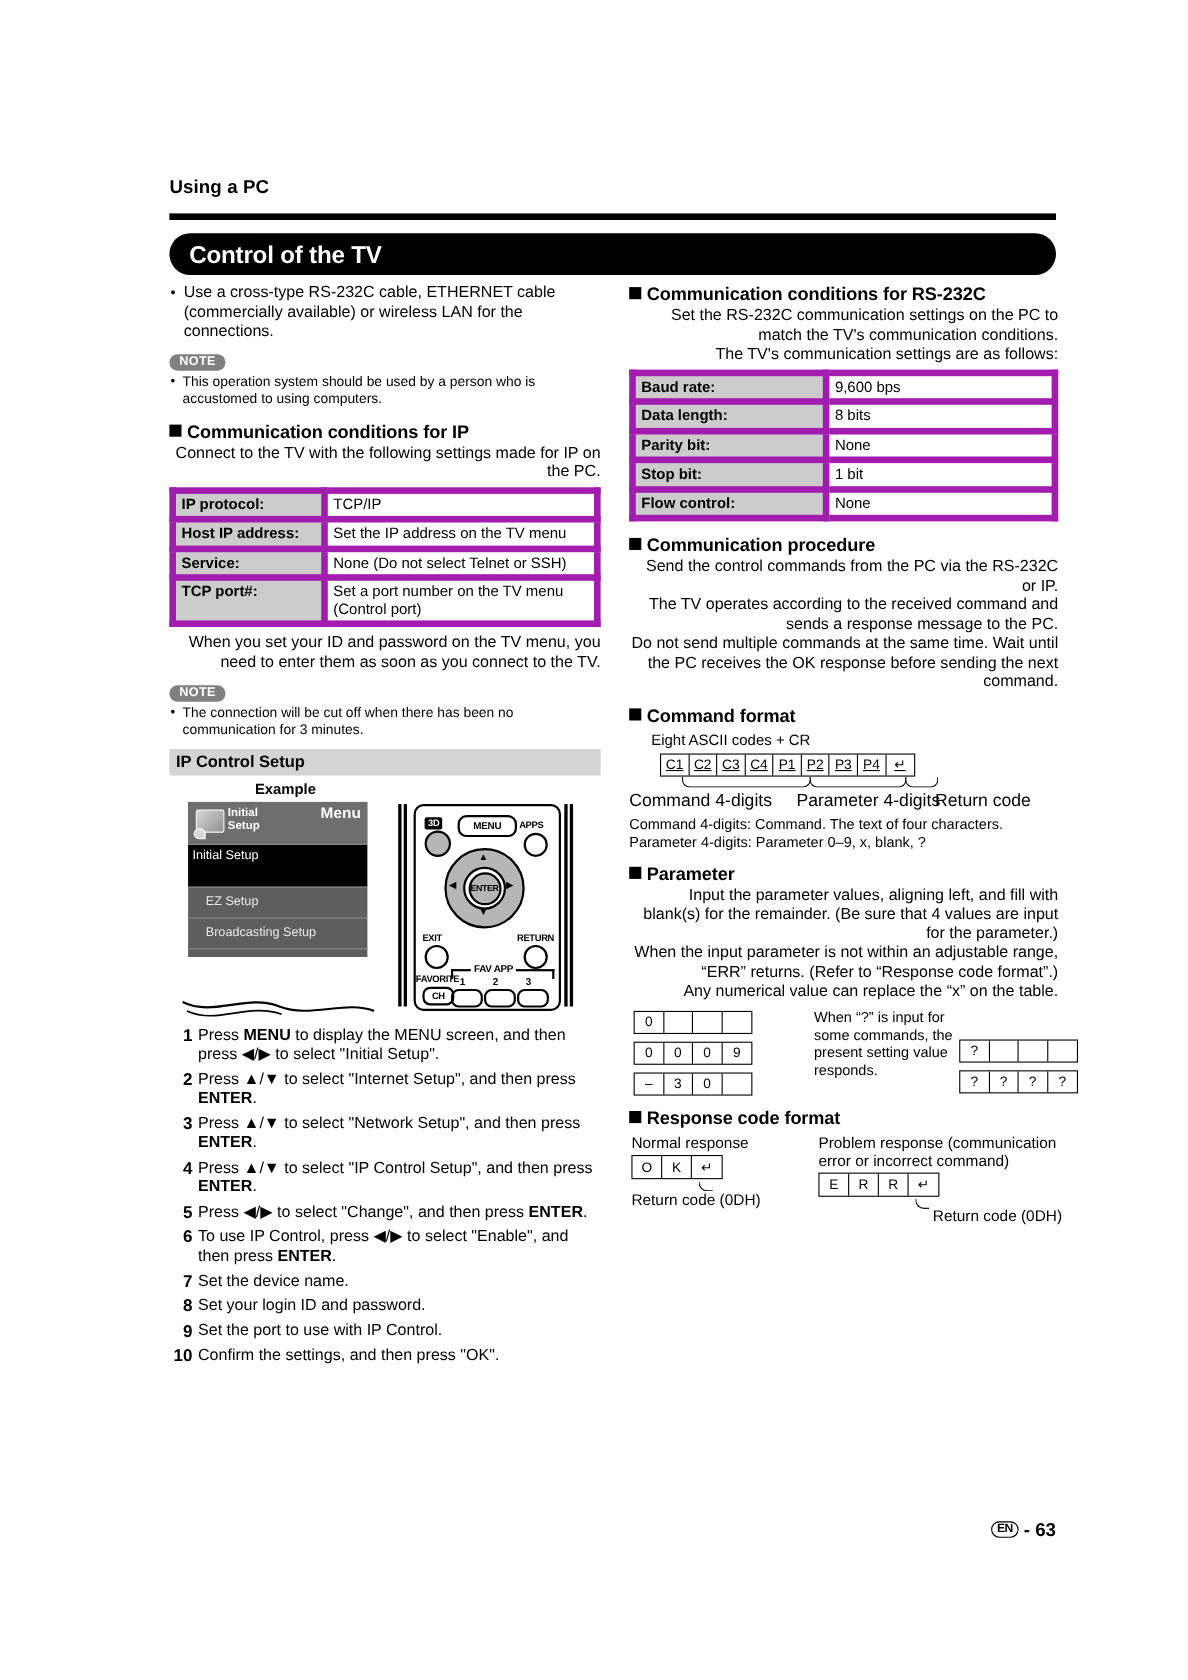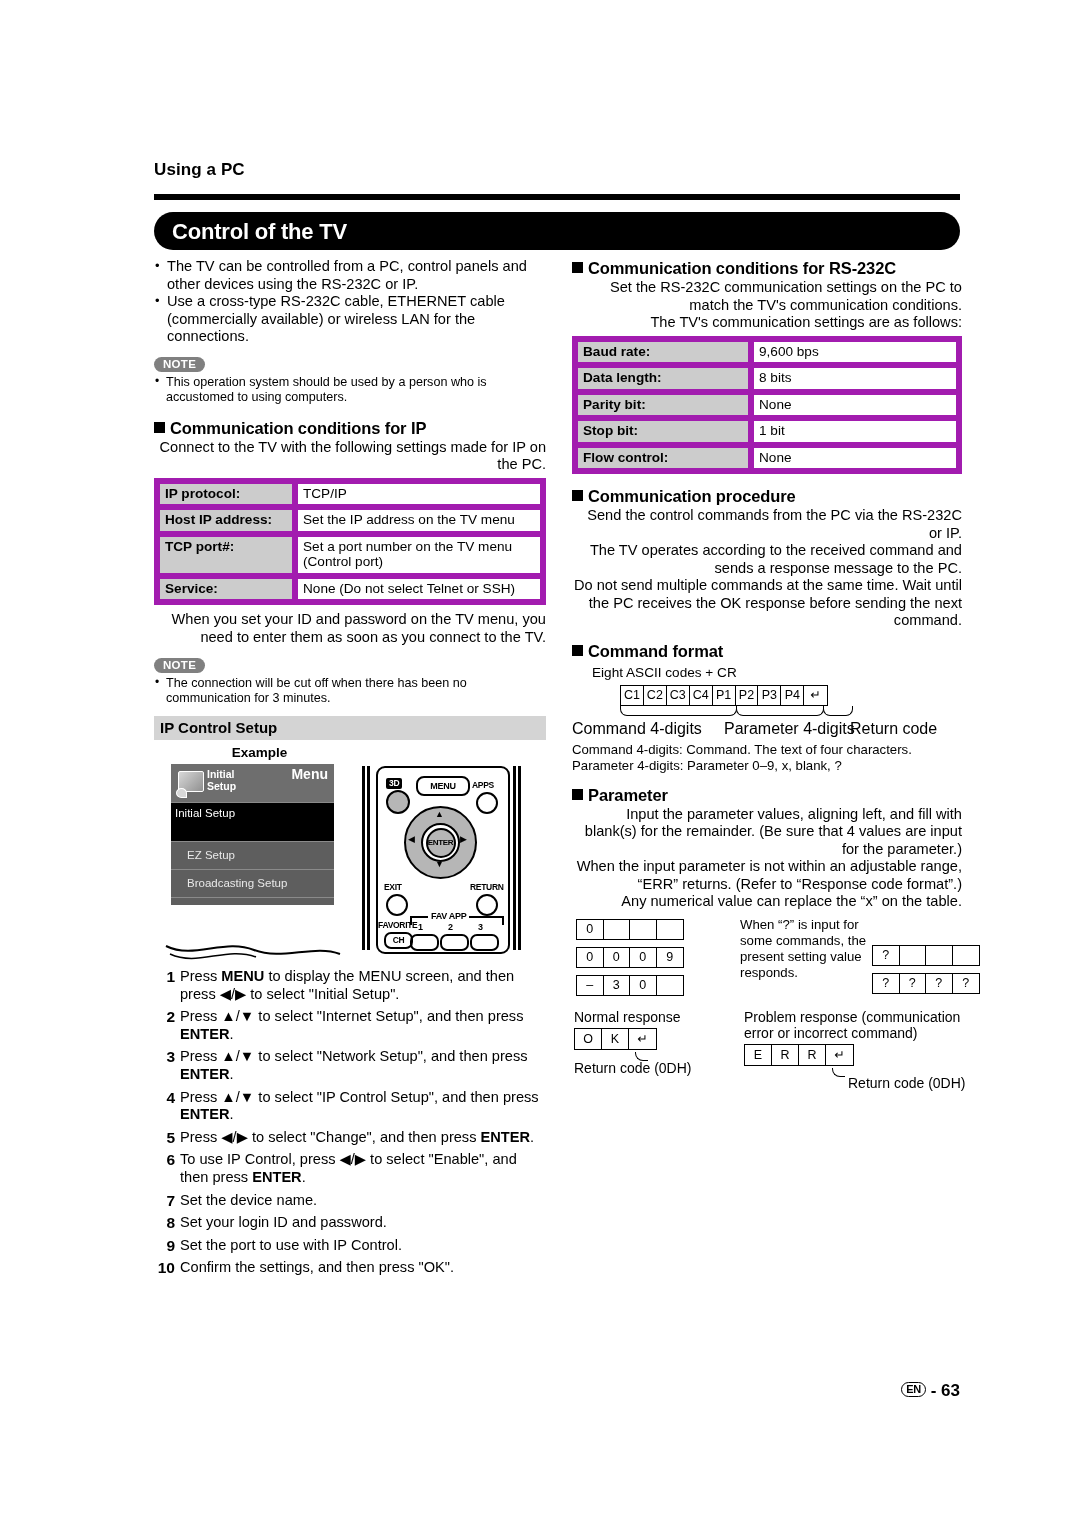--- a/index.html
+++ b/index.html
@@ -408,24 +408,25 @@
     font-size: 15.5px;
   }
   .b { font-weight: bold; }
   
   .cmd-intro {
     font-size: 13.6px;
     margin: 4px 0 5px 20px;
   }
   .cmdrow {
     display: flex;
-    margin-left: 48px;
+    margin-left: 28px;
     border: 1.5px solid #000;
-    width: 208px;
+    width: 232px;
     box-sizing: border-box;
+    text-decoration: underline;
   }
   .cmdrow div {
     width: 29px;
     border-right: 1px solid #000;
     text-align: center;
     font-size: 12.5px;
     line-height: 19px;
     height: 19px;
     box-sizing: border-box;
   }
@@ -542,21 +543,20 @@
 
   <div class="running-head">Using a PC</div>
   <div class="head-rule"></div>
   <div class="title-bar">
     <span>Control of the TV</span>
   </div>
 
   <div class="col-left">
 
     <ul class="bullet-list">
-      <li>The TV can be controlled from a PC, control panels and other devices using the RS-232C or IP.</li>
       <li>Use a cross-type RS-232C cable, ETHERNET cable (commercially available) or wireless LAN for the connections.</li>
     </ul>
 
     <div style="margin-top:8px;">
       <span class="note-badge">NOTE</span>
       <div class="note-body">This operation system should be used by a person who is accustomed to using computers.</div>
     </div>
 
     <div class="sec-head" style="margin-top:13px;">
       <span class="sq"></span><span>Communication conditions for IP</span>
@@ -567,26 +567,26 @@
       <tbody>
           <tr>
         <td class="k">IP protocol:</td>
         <td class="v">TCP/IP</td>
       </tr>
       <tr>
         <td class="k">Host IP address:</td>
         <td class="v">Set the IP address on the TV menu</td>
       </tr>
       <tr>
+        <td class="k">Service:</td>
+        <td class="v">None (Do not select Telnet or SSH)</td>
+      </tr>
+      <tr>
         <td class="k">TCP port#:</td>
         <td class="v">Set a port number on the TV menu (Control port)</td>
-      </tr>
-      <tr>
-        <td class="k">Service:</td>
-        <td class="v">None (Do not select Telnet or SSH)</td>
       </tr>
     </tbody>
       </table>
 
     <p class="para" style="margin-top:6px;">When you set your ID and password on the TV menu, you need to enter them as soon as you connect to the TV.</p>
 
     <div style="margin-top:9px;">
       <span class="note-badge">NOTE</span>
       <div class="note-body">The connection will be cut off when there has been no communication for 3 minutes.</div>
     </div>
@@ -798,20 +798,23 @@
         </div>
         <div class="pbox">
           <div>?</div>
           <div>?</div>
           <div>?</div>
           <div>?</div>
         </div>
       </div>
     </div>
 
+    <div class="sec-head" style="margin-top:2px;">
+      <span class="sq"></span><span>Response code format</span>
+    </div>
 
     <div class="resp-wrap">
       <div class="normal-resp">
         <div class="resp-label">Normal response</div>
         <div class="rbox" style="width:83px; margin-top:3px;">
           <div>O</div>
           <div>K</div>
           <div>↵</div>
         </div>
         <div class="leader" style="left:61px; top:43px;"></div>

